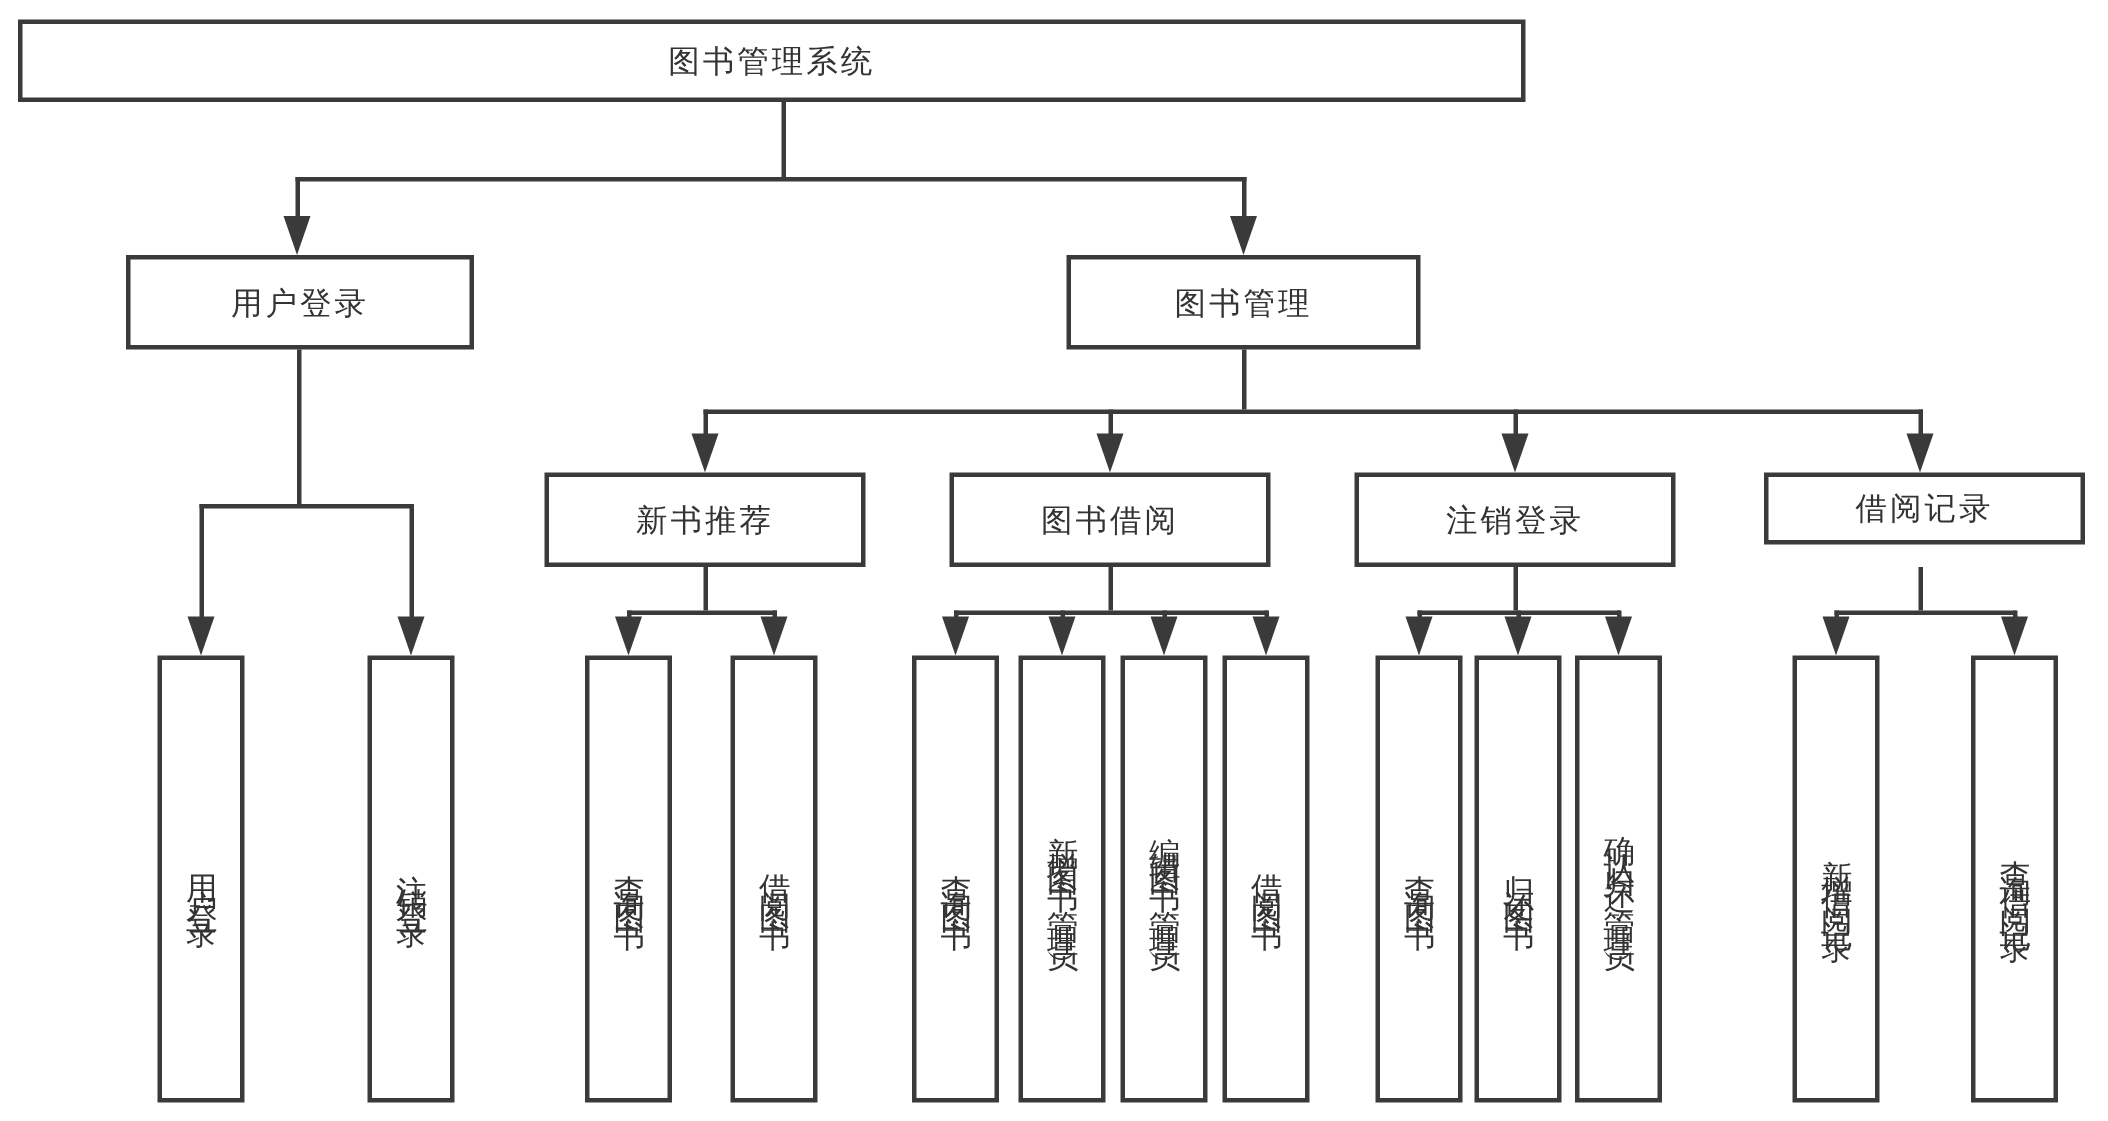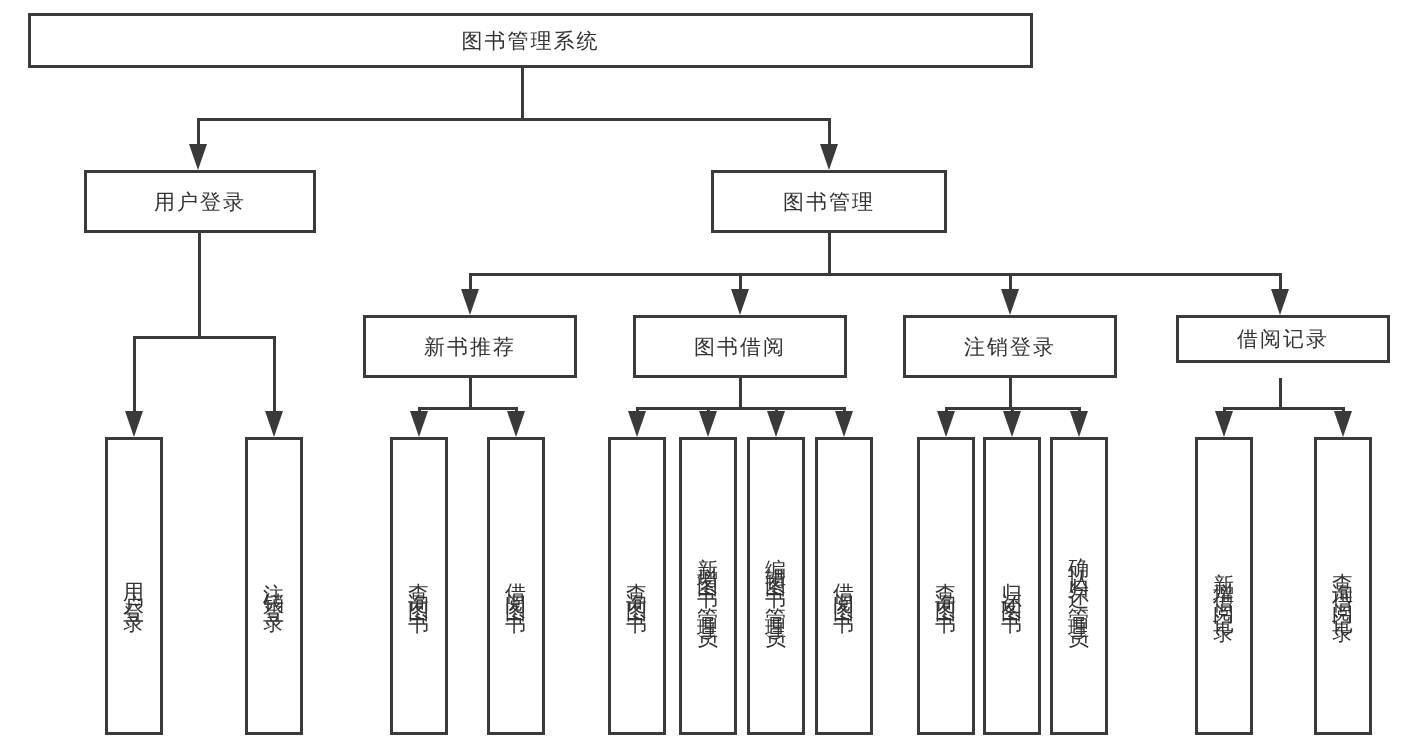--- a/index.html
+++ b/index.html
@@ -51,21 +51,21 @@
     color:var(--wm);
     letter-spacing:1px;
     white-space:nowrap;
   }
 </style>
 </head>
 <body>
 
 <div id="stage">
 
-  <div class="box" style="left:28px;top:13px;width:1005px;height:55px;">
+  <div class="box" style="left:12px;top:13px;width:1005px;height:55px;">
     <span>图书管理系统</span>
   </div>
 
   <div class="vline" style="left:521px;top:68px;height:50px;"></div>
   <div class="hline" style="left:197px;top:118px;width:634px;"></div>
   <div class="vline" style="left:197px;top:118px;height:27px;"></div>
   <div class="arrow" style="left:189px;top:144px;"></div>
   <div class="vline" style="left:828px;top:118px;height:27px;"></div>
   <div class="arrow" style="left:820px;top:144px;"></div>
 

